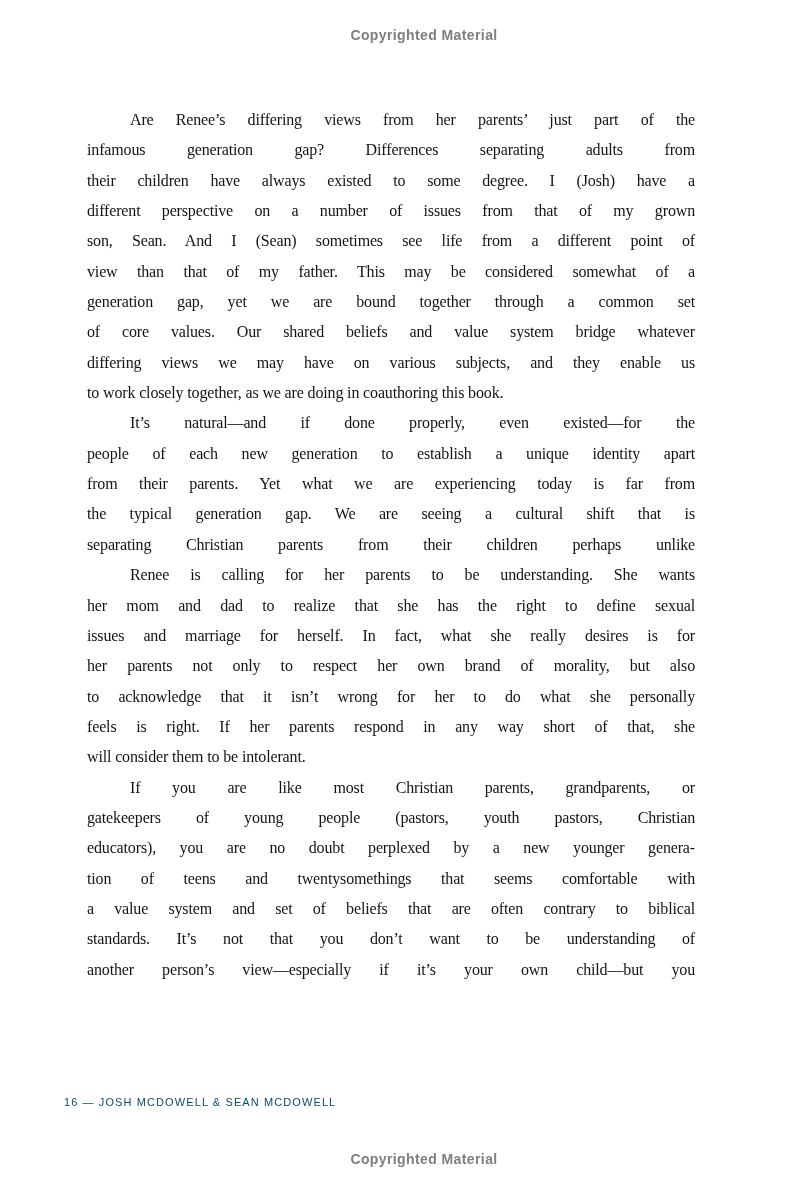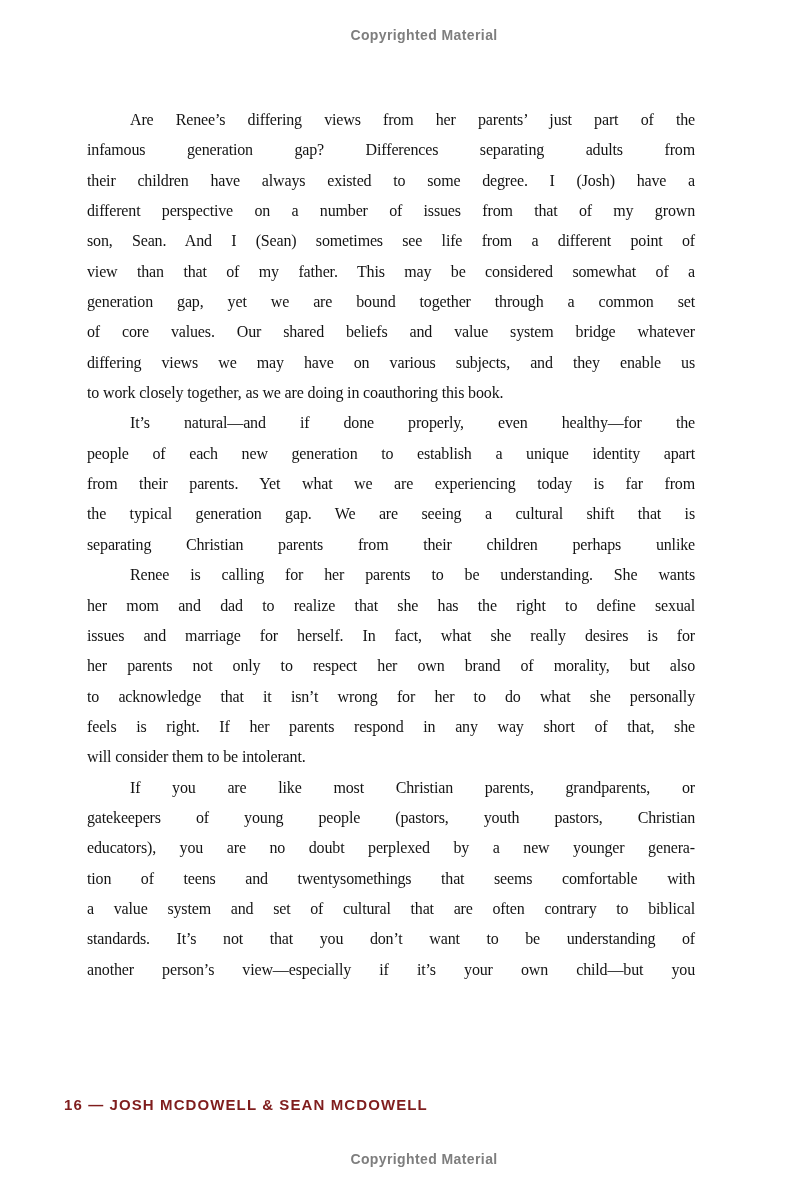--- a/index.html
+++ b/index.html
@@ -51,24 +51,24 @@
     text-align-last: left;
     white-space: normal;
   }
   .line.first { text-indent: 43px; }
 
   .footer-left {
     position: absolute;
     left: 64px;
     top: 1096px;
     font-family: "Liberation Sans", sans-serif;
-    font-weight: 700;
-    font-size: 15px;
+    font-weight: 400;
+    font-size: 11px;
     letter-spacing: 1.1px;
-    color: #7f1d1d;
+    color: #0c4a6e;
   }
 </style>
 </head>
 <body>
 
 <div class="page">
   <div class="copyright top">Copyrighted Material</div>
 
   <div class="body-text" id="body-text">
       <div class="para">
@@ -77,41 +77,41 @@
         <div class="line">their children have always existed to some degree. I (Josh) have a</div>
         <div class="line">different perspective on a number of issues from that of my grown</div>
         <div class="line">son, Sean. And I (Sean) sometimes see life from a different point of</div>
         <div class="line">view than that of my father. This may be considered somewhat of a</div>
         <div class="line">generation gap, yet we are bound together through a common set</div>
         <div class="line">of core values. Our shared beliefs and value system bridge whatever</div>
         <div class="line">differing views we may have on various subjects, and they enable us</div>
         <div class="line para-end">to work closely together, as we are doing in coauthoring this book.</div>
       </div>
       <div class="para">
-        <div class="line first">It’s natural—and if done properly, even healthy—for the</div>
+        <div class="line first">It’s natural—and if done properly, even existed—for the</div>
         <div class="line">people of each new generation to establish a unique identity apart</div>
         <div class="line">from their parents. Yet what we are experiencing today is far from</div>
         <div class="line">the typical generation gap. We are seeing a cultural shift that is</div>
         <div class="line">separating Christian parents from their children perhaps unlike</div>
       </div>
       <div class="para">
         <div class="line first">Renee is calling for her parents to be understanding. She wants</div>
         <div class="line">her mom and dad to realize that she has the right to define sexual</div>
         <div class="line">issues and marriage for herself. In fact, what she really desires is for</div>
         <div class="line">her parents not only to respect her own brand of morality, but also</div>
         <div class="line">to acknowledge that it isn’t wrong for her to do what she personally</div>
         <div class="line">feels is right. If her parents respond in any way short of that, she</div>
         <div class="line para-end">will consider them to be intolerant.</div>
       </div>
       <div class="para">
         <div class="line first">If you are like most Christian parents, grandparents, or</div>
         <div class="line">gatekeepers of young people (pastors, youth pastors, Christian</div>
         <div class="line">educators), you are no doubt perplexed by a new younger genera-</div>
         <div class="line">tion of teens and twentysomethings that seems comfortable with</div>
-        <div class="line">a value system and set of cultural that are often contrary to biblical</div>
+        <div class="line">a value system and set of beliefs that are often contrary to biblical</div>
         <div class="line">standards. It’s not that you don’t want to be understanding of</div>
         <div class="line">another person’s view—especially if it’s your own child—but you</div>
       </div>
     </div>
 
   <div class="footer-left">16 — JOSH MCDOWELL &amp; SEAN MCDOWELL</div>
 
   <div class="copyright bottom">Copyrighted Material</div>
 </div>
 

